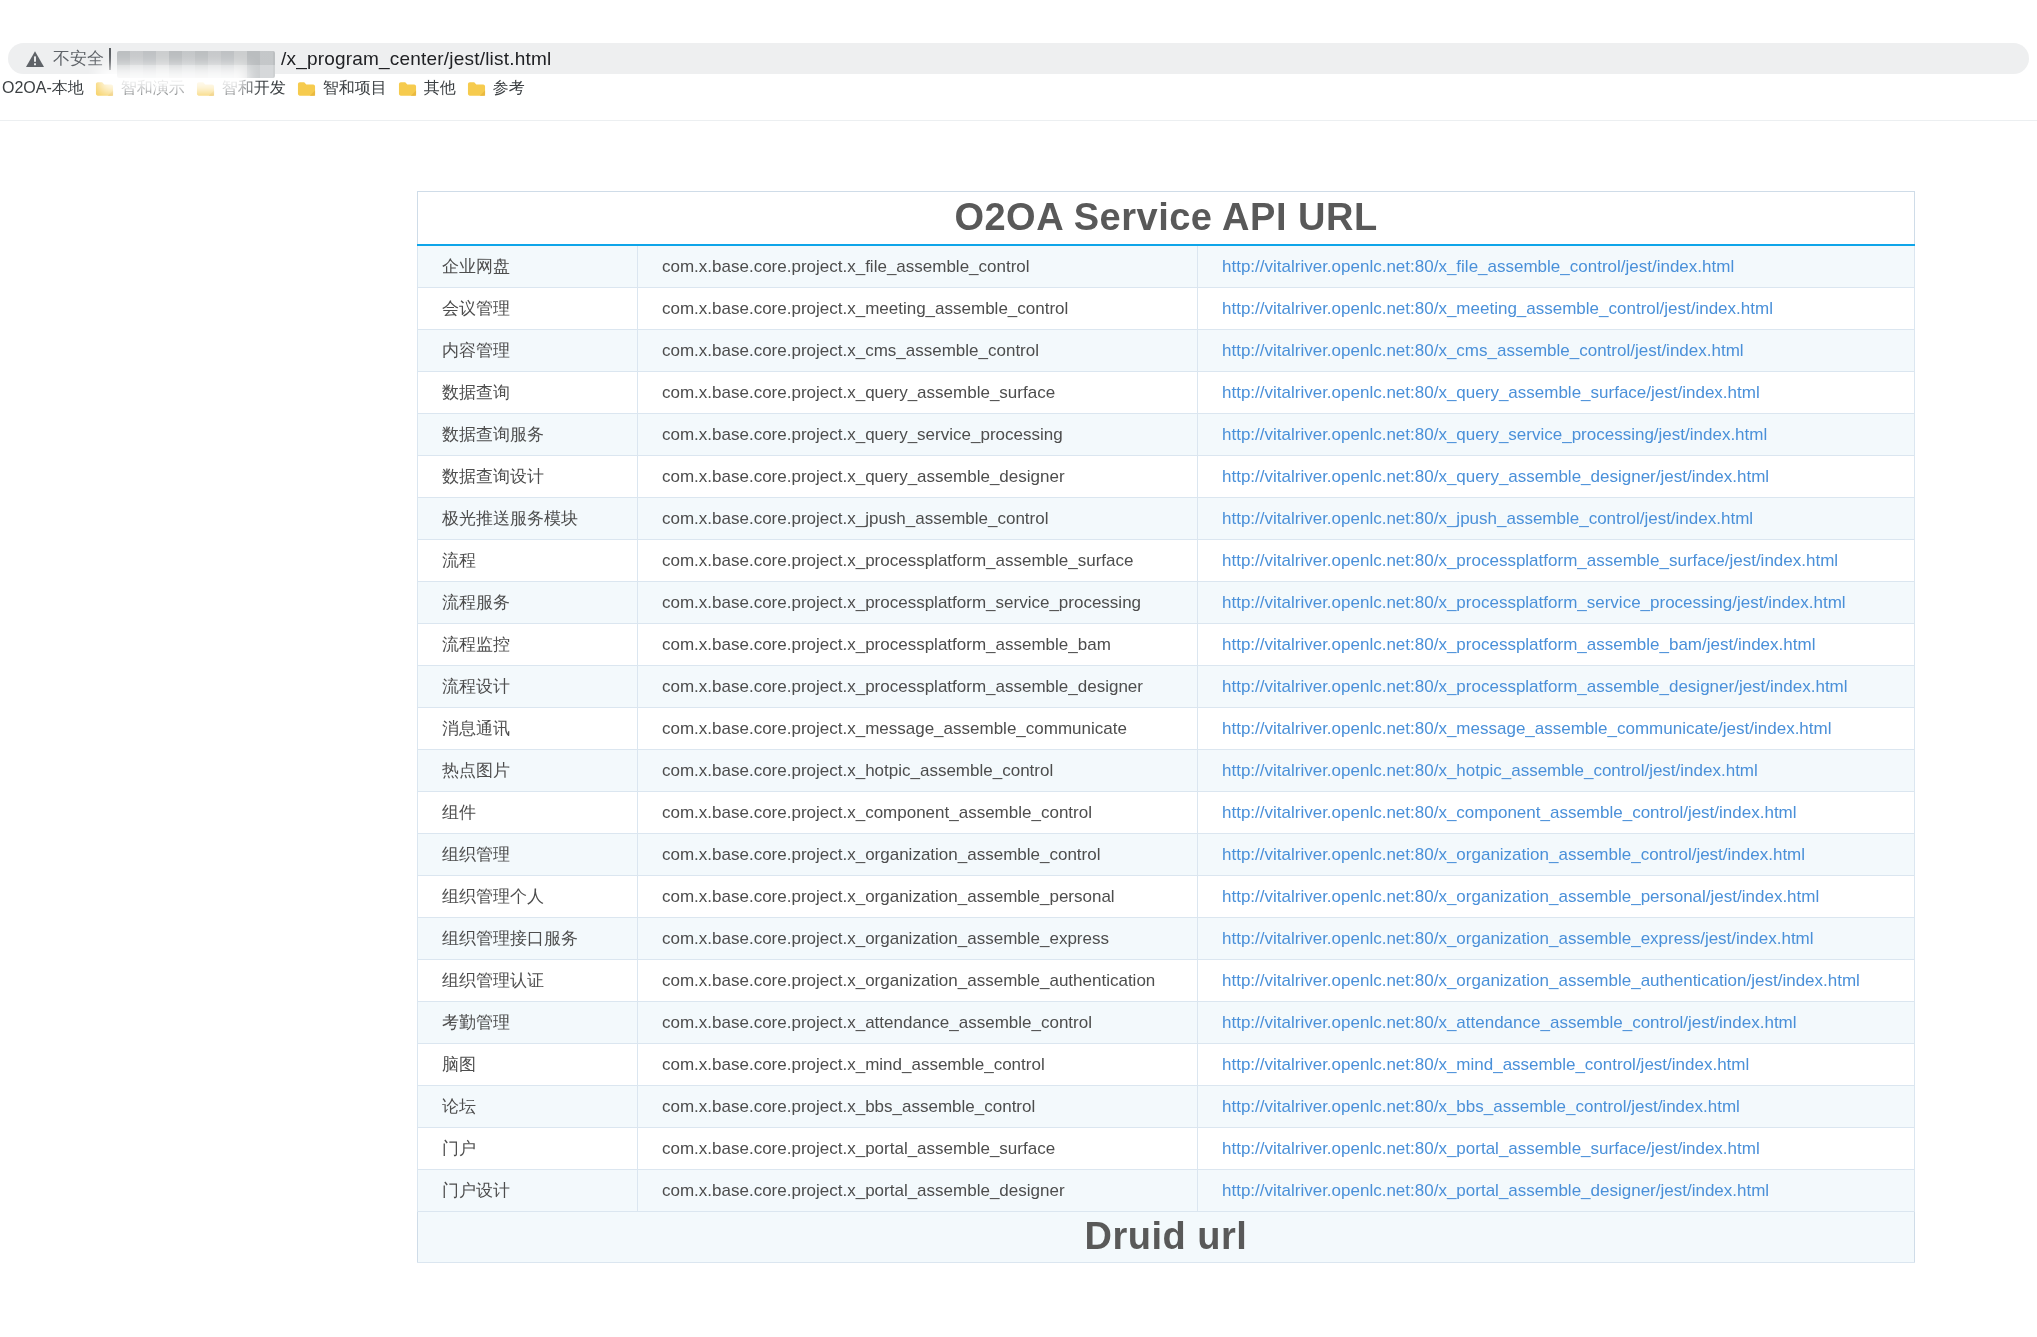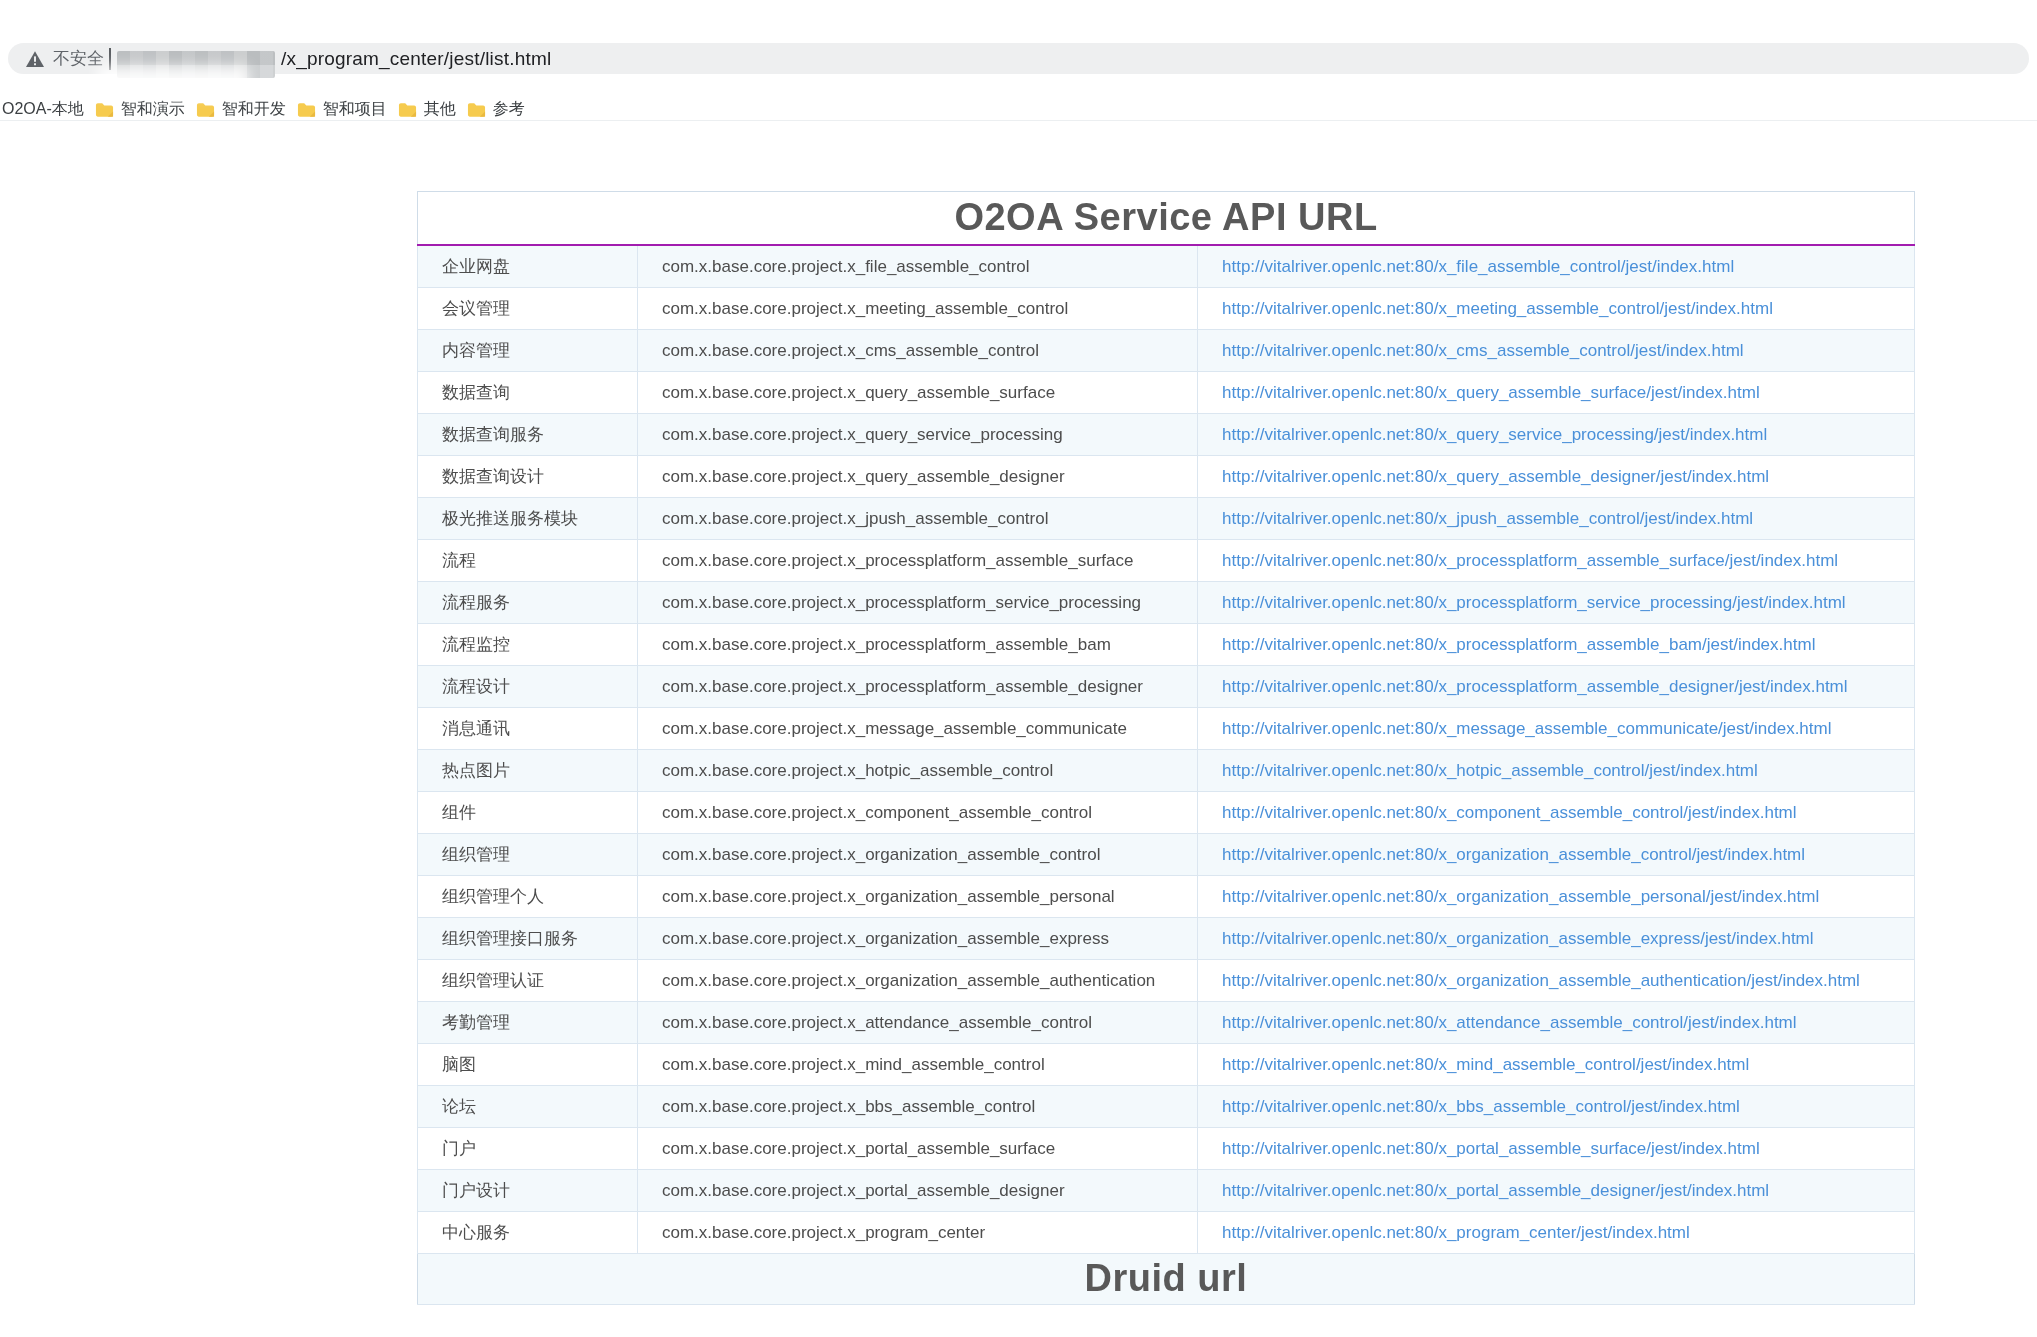--- a/index.html
+++ b/index.html
@@ -27,36 +27,36 @@
       repeating-linear-gradient(90deg,#c6c9cb 0 13px,#d2d4d6 13px 26px,#c9cccf 26px 39px,#d7d9da 39px 52px,#c4c7c9 52px 65px,#cfd2d4 65px 78px);
     filter:blur(0.4px);
   }
   .url-path{font-size:19px;color:#202124;white-space:nowrap;letter-spacing:0.2px;text-align:right;}
   .white-smudge{
     position:absolute;left:98px;top:27px;width:150px;height:27px;
     background:rgba(255,255,255,0.92);filter:blur(7px);z-index:3;pointer-events:none;
   }
   
   .bookmarks{
-    height:42px;background:#ffffff;display:flex;align-items:flex-end;
+    height:42px;background:#ffffff;display:flex;align-items:flex-start;
     padding-left:2px;border-bottom:1px solid #eceff1;column-gap:11px;
   }
   .bookmark{display:flex;align-items:center;cursor:pointer;flex:0 0 auto;}
   .bookmark .folder{width:19px;height:16px;margin-right:7px;display:block;}
   .bookmark .bm-label{font-size:16px;color:#3c4043;white-space:nowrap;}
   
   .content{margin:70px 0 0 417px;width:1497px;}
   table.api{
     width:1497px;border-collapse:collapse;table-layout:fixed;
     border:1px solid #cfdce8;
   }
   td{box-sizing:border-box;}
   .title-cell{
     background:#ffffff;text-align:center;padding:4px 0 5px 0;
-    border-bottom:2px solid #a21caf;
+    border-bottom:2px solid #0ea5e9;
   }
   h1.big-title{
     margin:0;font-size:38px;font-weight:bold;color:#595959;letter-spacing:0.5px;
     font-family:"Liberation Sans","DejaVu Sans",sans-serif;
   }
   tbody.rows td{
     border:1px solid #dbe6f0;
     padding:11px 10px 11px 24px;
     font-size:17px;line-height:19px;color:#4d4d4d;
     overflow:hidden;white-space:nowrap;
@@ -286,25 +286,20 @@
           <td>com.x.base.core.project.x_portal_assemble_surface</td>
           <td><a class="api-link">http://vitalriver.openlc.net:80/x_portal_assemble_surface/jest/index.html</a></td>
         </tr>
 
         <tr>
           <td>门户设计</td>
           <td>com.x.base.core.project.x_portal_assemble_designer</td>
           <td><a class="api-link">http://vitalriver.openlc.net:80/x_portal_assemble_designer/jest/index.html</a></td>
         </tr>
 
-        <tr>
-          <td>中心服务</td>
-          <td>com.x.base.core.project.x_program_center</td>
-          <td><a class="api-link">http://vitalriver.openlc.net:80/x_program_center/jest/index.html</a></td>
-        </tr>
 
     </tbody>
     <tfoot>
       <tr>
         <td class="druid-cell" colspan="3">
           <h1 class="big-title">Druid url</h1>
         </td>
       </tr>
 
     </tfoot>

